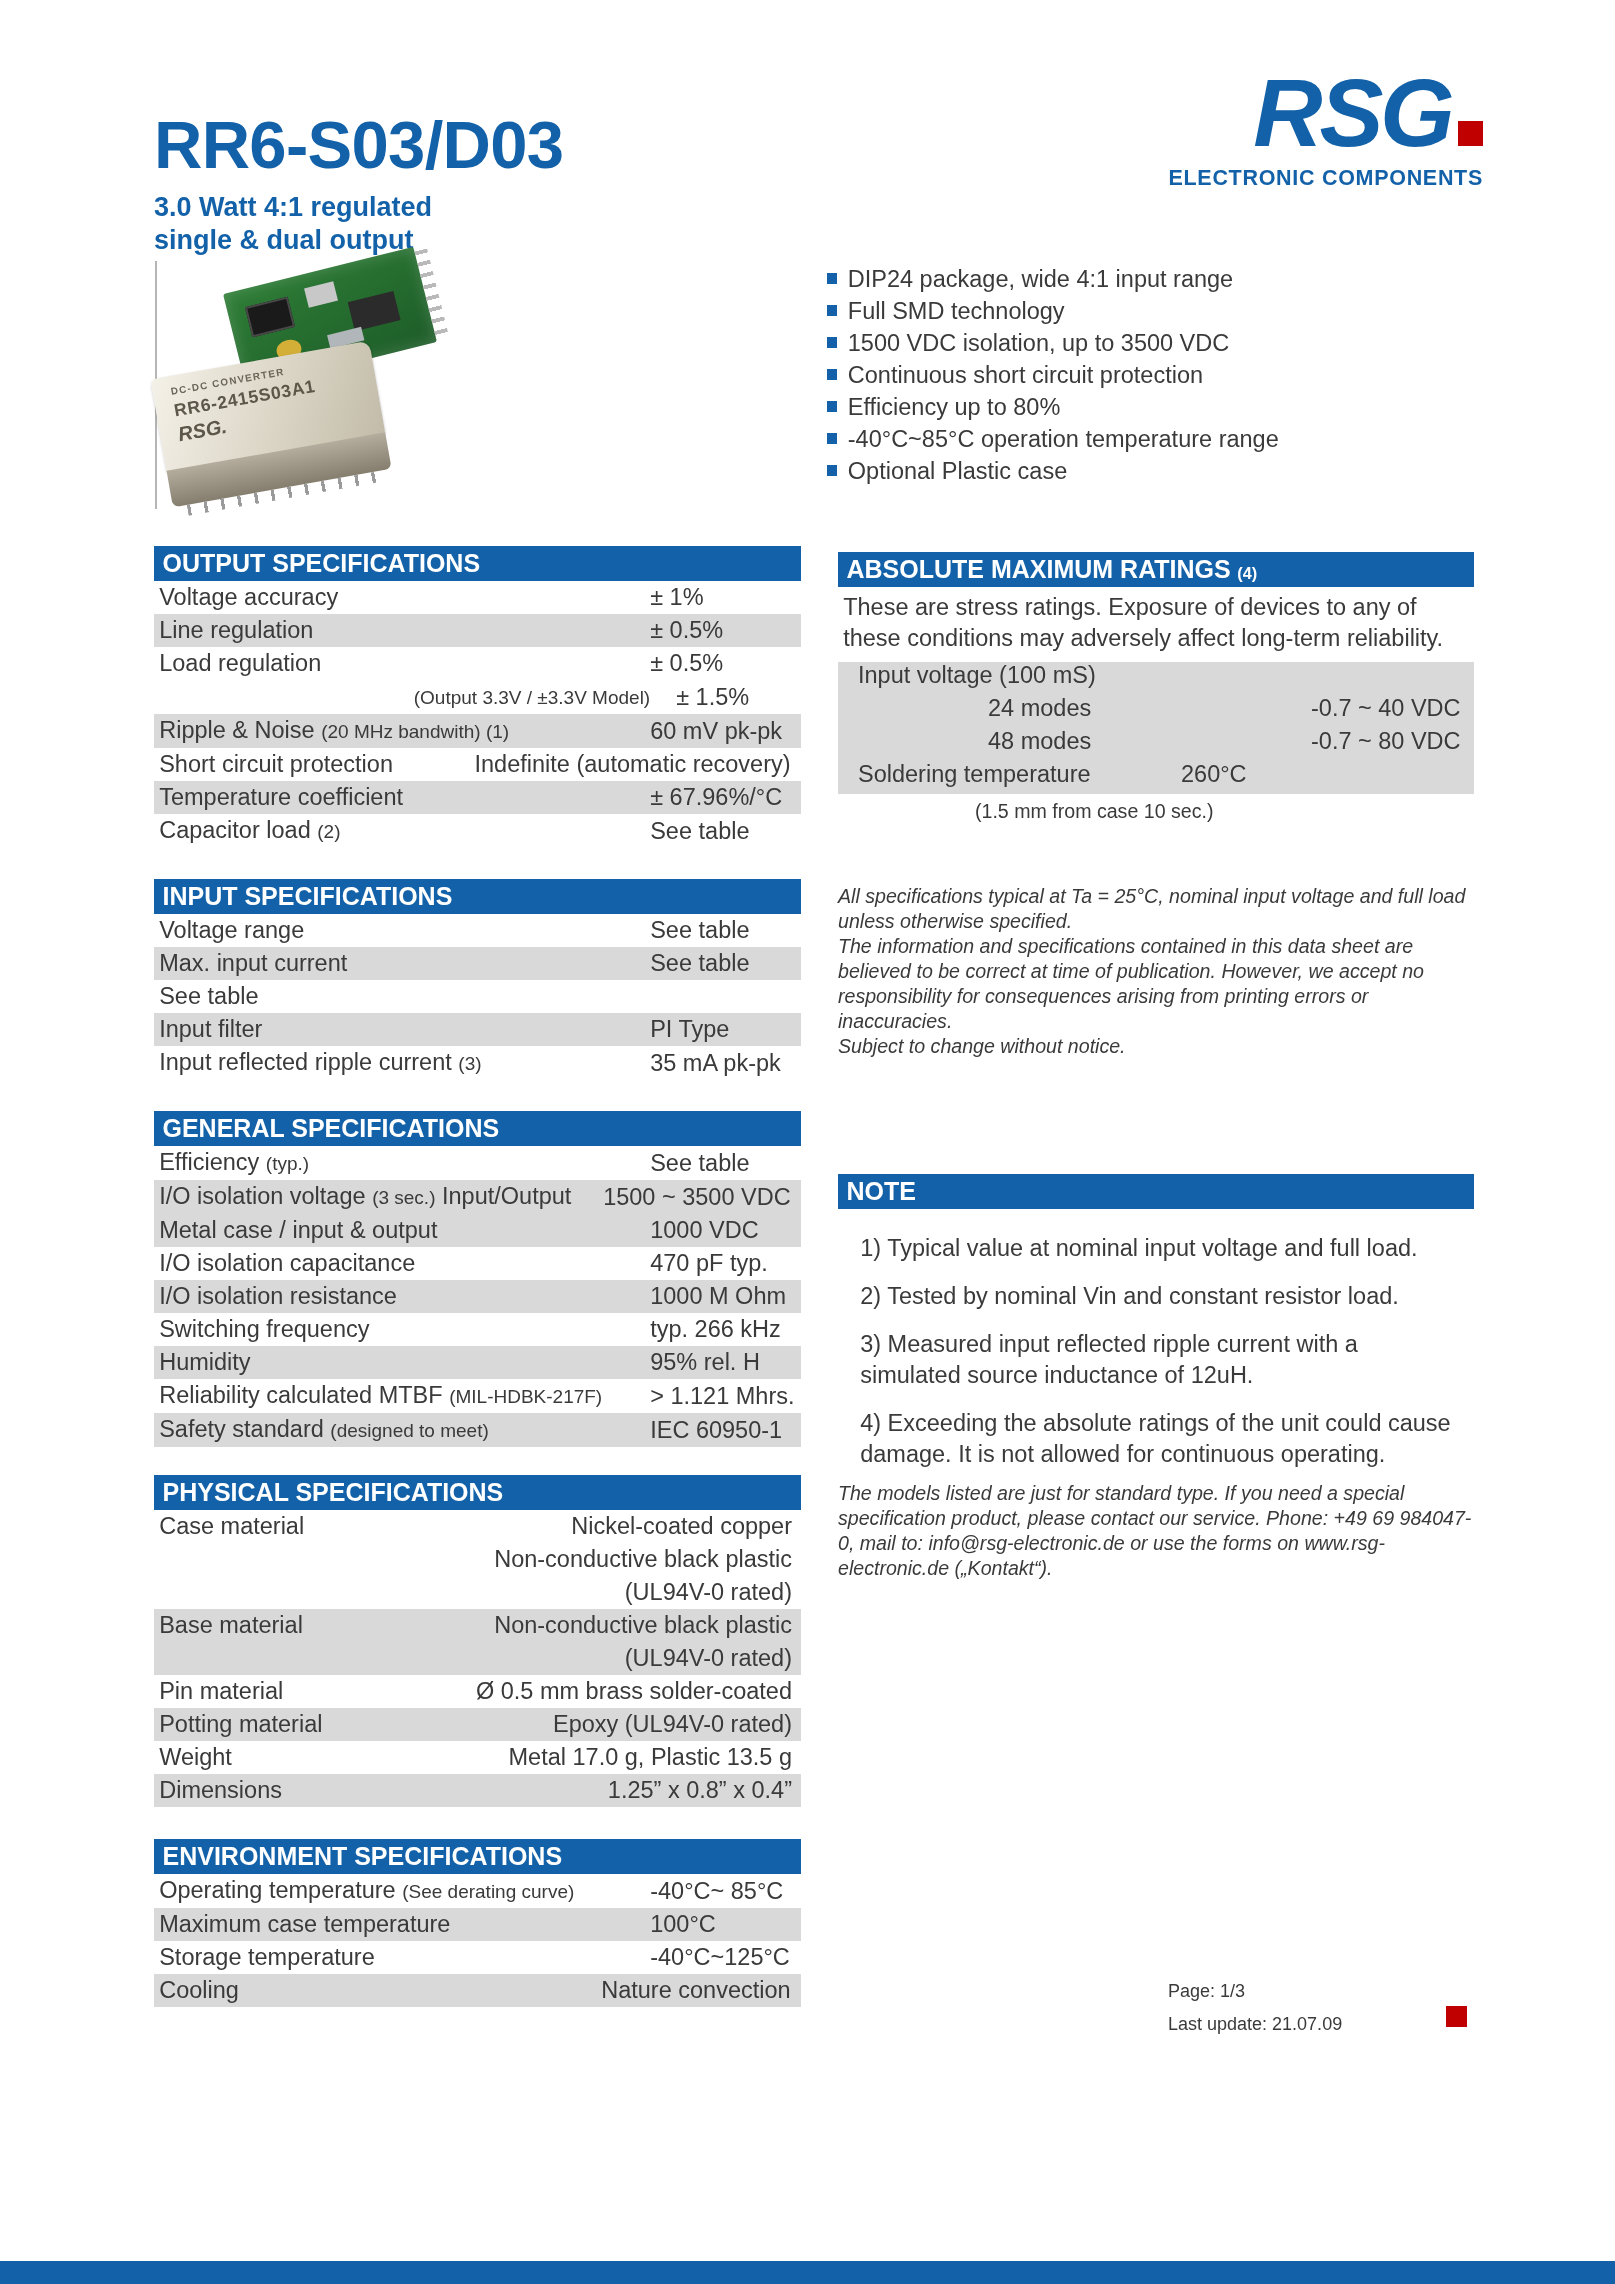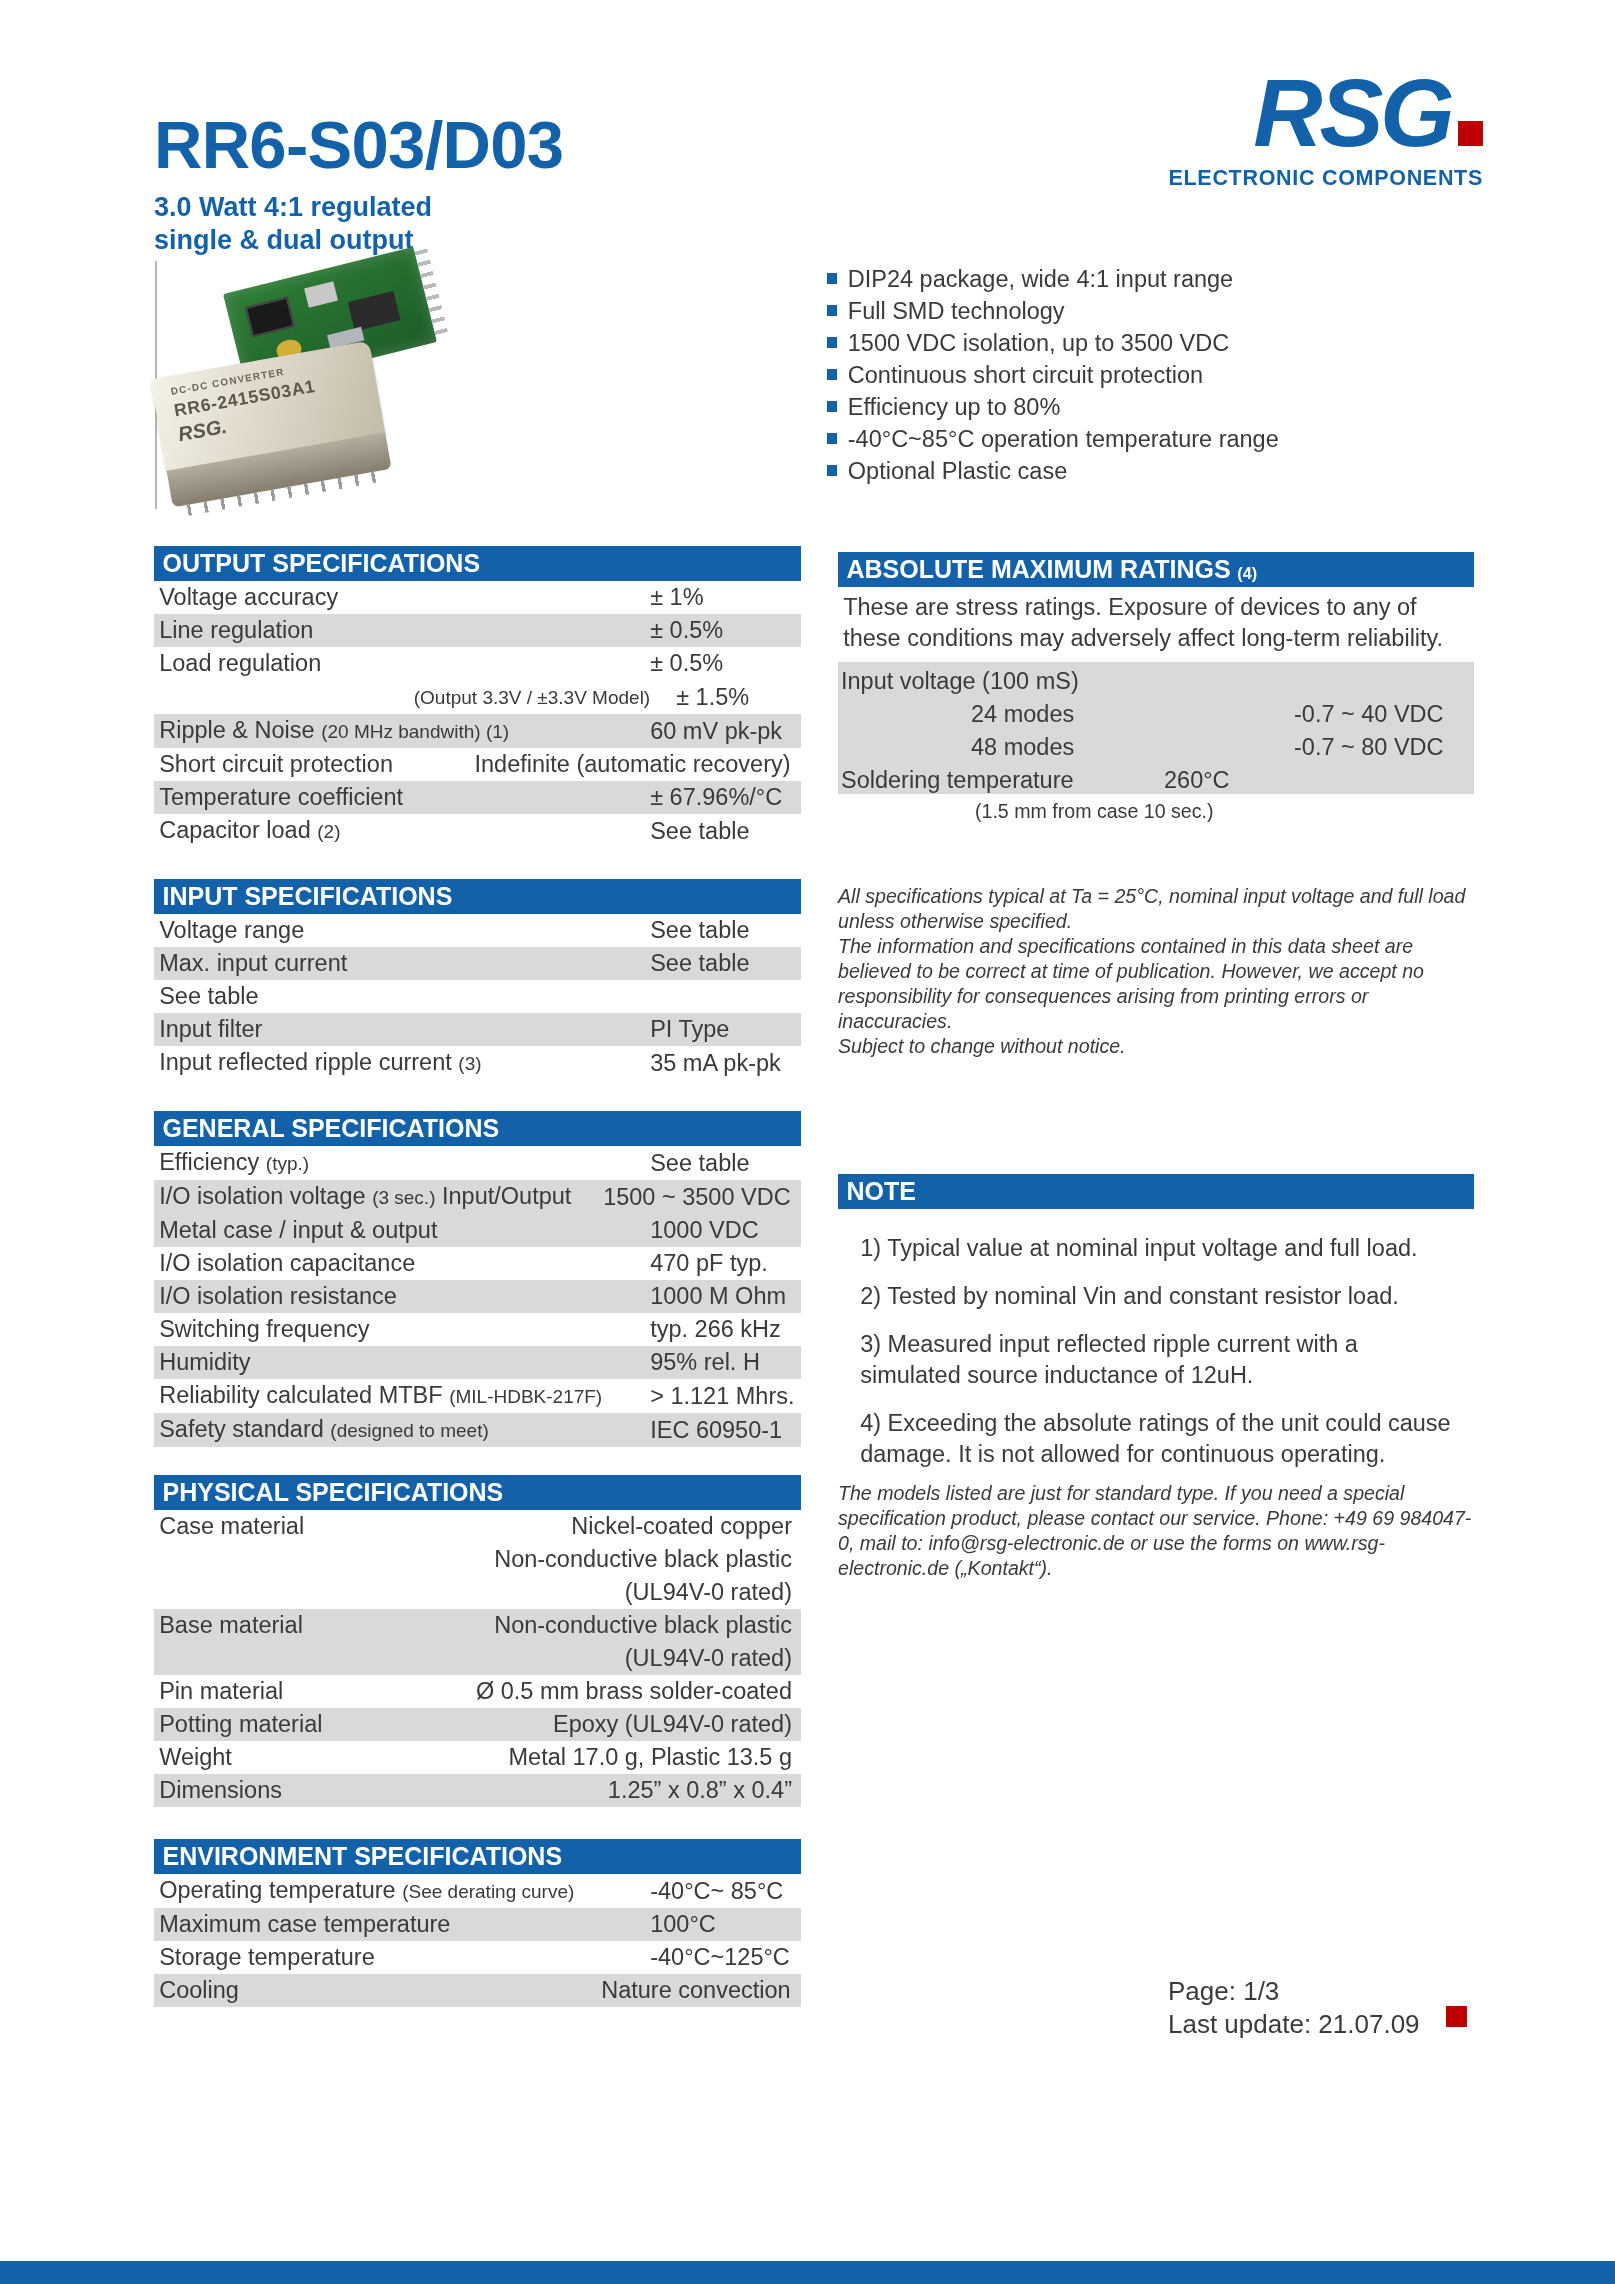--- a/index.html
+++ b/index.html
@@ -63,34 +63,34 @@
   .spec-row.vright .spec-label { flex:0 1 auto; }
   .spec-row.vright .spec-value { text-align:right; padding-right:10.4px; }
   .physical .spec-label { flex:0 1 auto; }
   .physical .spec-value { text-align:right; padding-right:9px; }
   .vlist { display:flex; flex-direction:column; }
   .vline { line-height:33px; white-space:nowrap; }
 
   
   .amr-intro { margin:0; font-size:23.5px; line-height:31px; padding:5.2px 0 7.8px 5.2px; }
   .amr-gray { background:#D9D9D9; }
-  .amr-row { display:flex; align-items:flex-end; min-height:33px; font-size:23.5px; padding-left:3px; }
+  .amr-row { display:flex; align-items:flex-start; min-height:33px; font-size:23.5px; padding-left:20px; }
   .amr-label { flex:0 0 323px; }
   .amr-label.indent { padding-left:130px; }
   .amr-value { flex:1; white-space:nowrap; }
   .amr-footnote { font-size:19.6px; padding:6.5px 0 0 137px; }
 
   
   .note-body { padding:6.5px 0 0 5.2px; }
   .note-body p { margin:17px; font-size:23.5px; line-height:31px; }
   .italic-note { font-style:italic; font-size:19.6px; line-height:25px; }
   .italic-note p { margin:0; }
 
   
-  .footer-info { font-size:26px; line-height:33px; }
+  .footer-info { font-size:18px; line-height:33px; }
   .red-square { width:21px; height:21px; background:#C00000; }
   .bottom-bar { position:absolute; left:0; bottom:0; width:1616px; height:23.5px; background:#1362A9; }
 </style>
 </head>
 <body>
 
 <div class="abs title-block" style="left:154px; top:106px;">
   <h1>RR6-S03/D03</h1>
   <div class="subtitle">
     <div>3.0 Watt 4:1 regulated</div>

